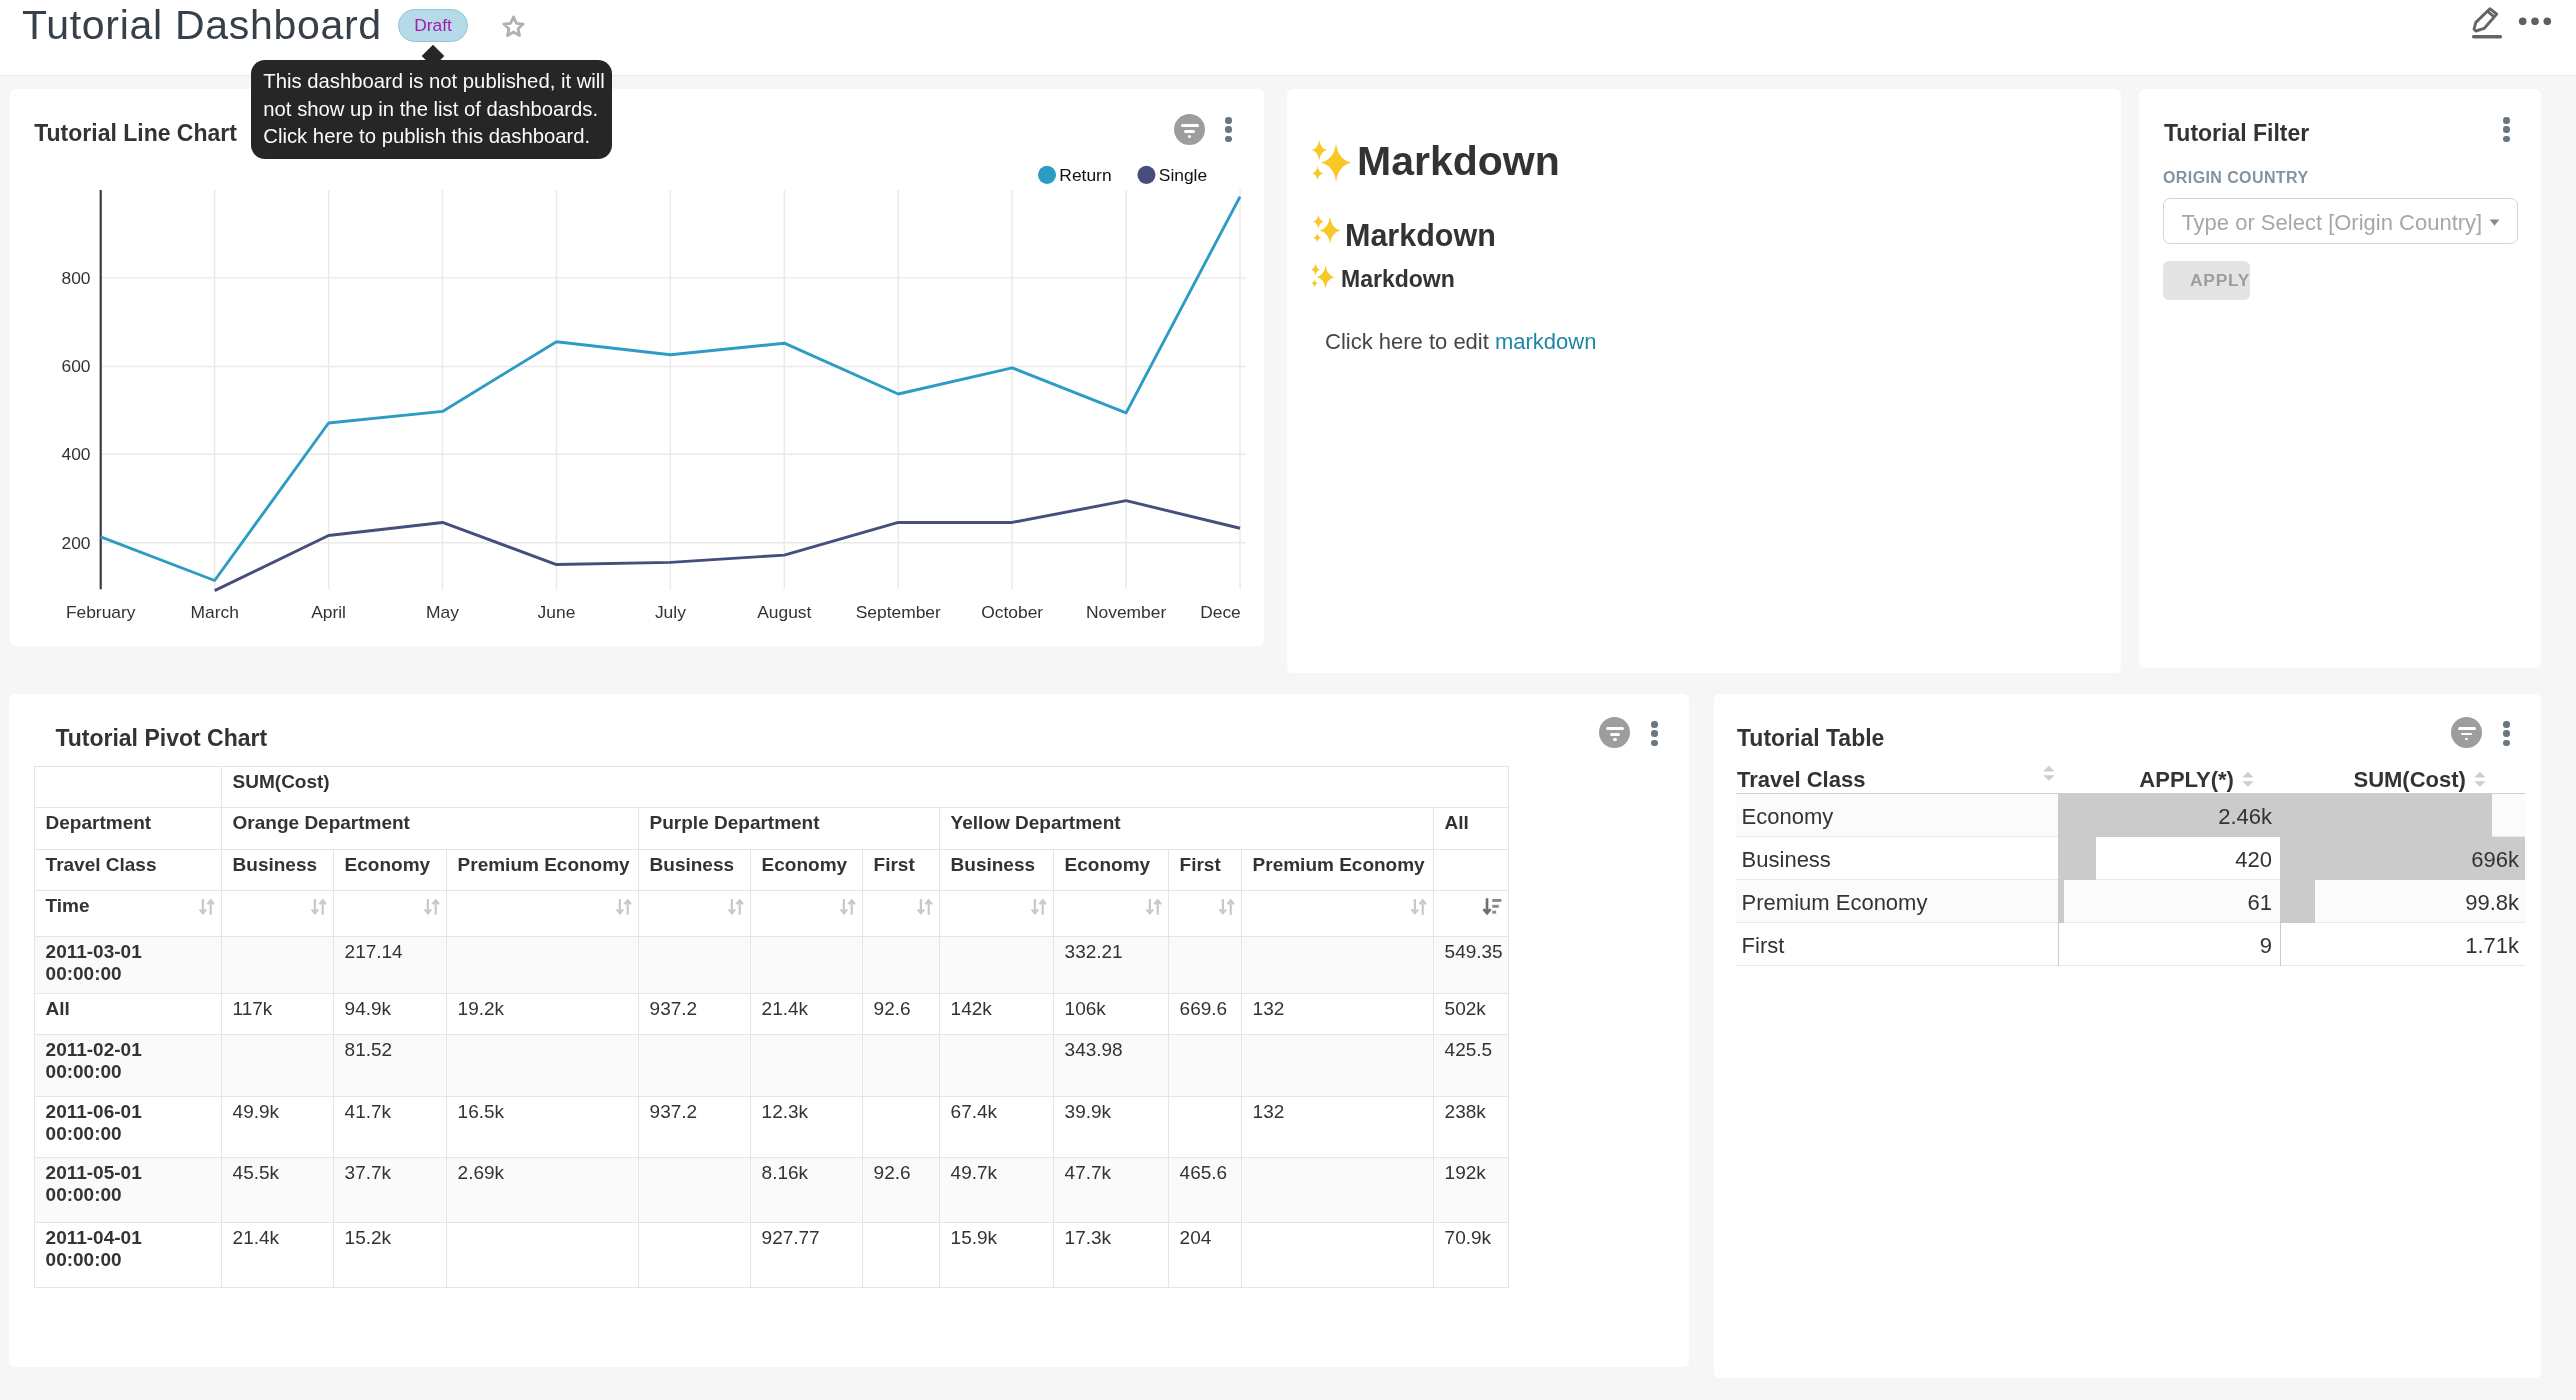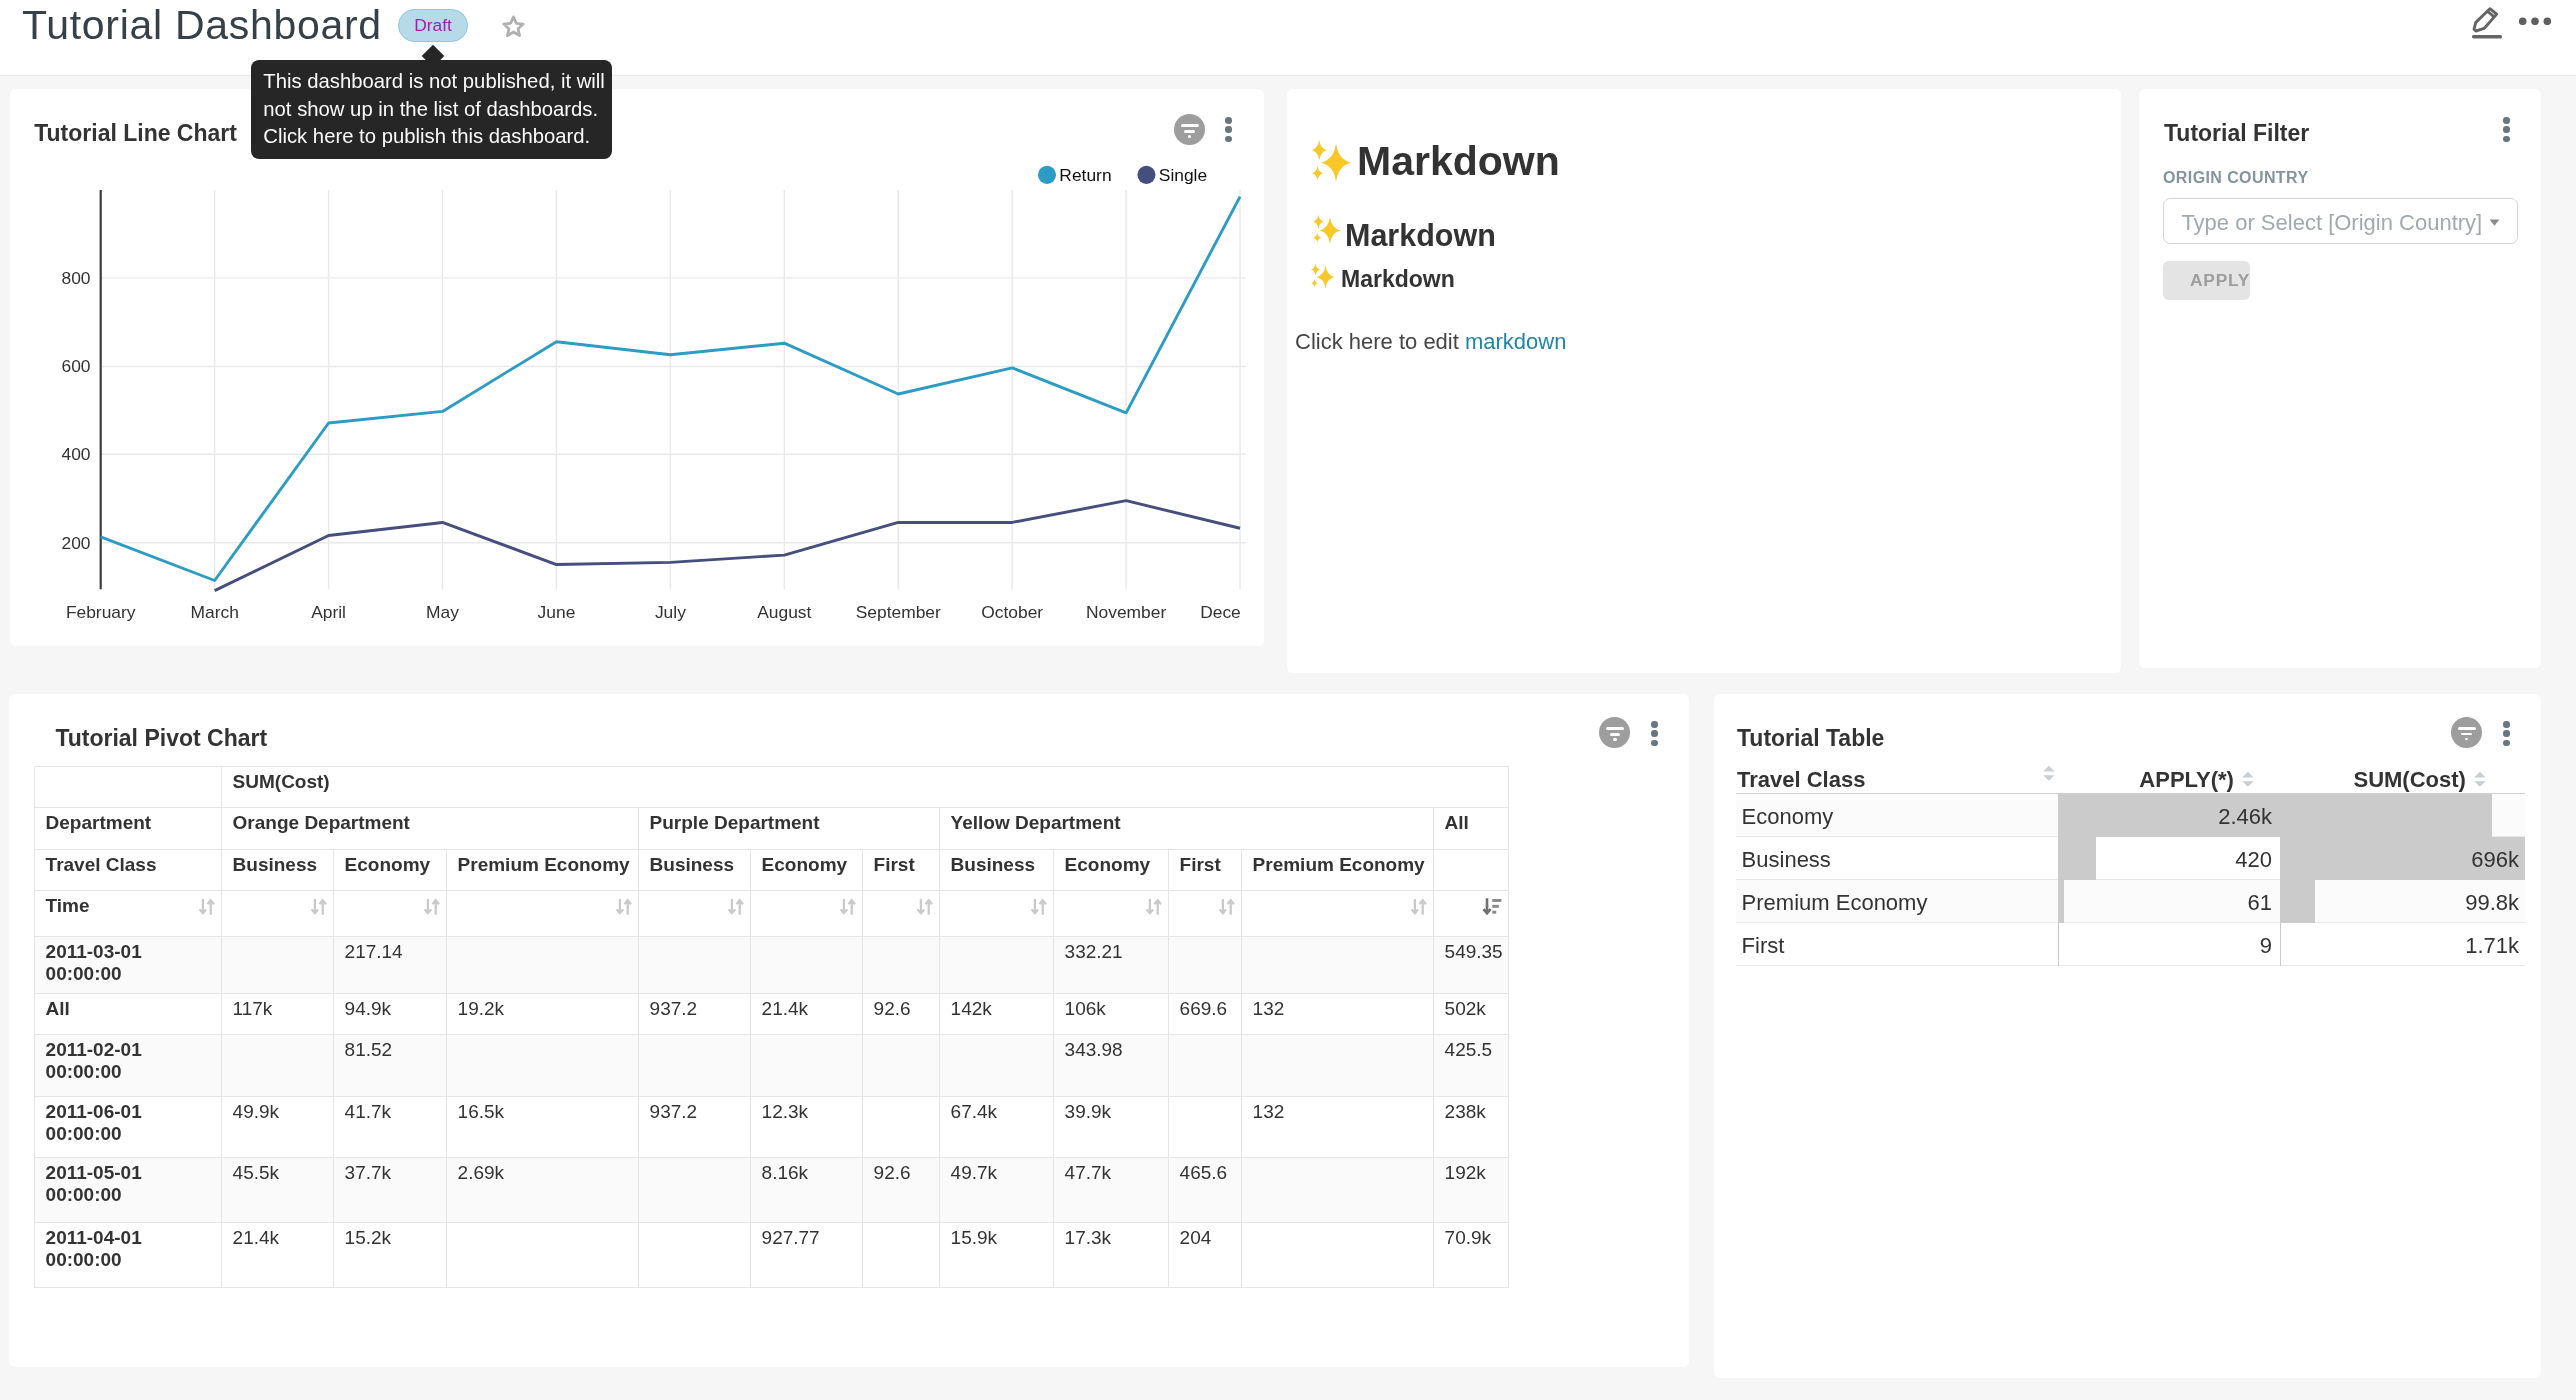--- a/index.html
+++ b/index.html
@@ -38,21 +38,21 @@
   .kebab span { display:block; width:6.5px; height:6.5px; border-radius:50%; background:#68767f; margin:0 0 2.9px 0; }
   .fcircle {
     position:absolute; width:31px; height:31px; border-radius:50%; background:#9d9d9d;
   }
   .fcircle i { position:absolute; background:#fff; border-radius:1.5px; height:2.9px; }
   .fcircle i.l1 { left:6.5px;  right:6.5px;  top:10.2px; }
   .fcircle i.l2 { left:10.2px; right:10.2px; top:16px; }
   .fcircle i.l3 { left:13.8px; right:13.8px; top:21px; }
   .tooltip {
     position:absolute; left:251px; top:60px; width:361px; height:99px;
-    background:#262626; border-radius:8px; z-index:50;
+    background:#262626; border-radius:14px; z-index:50;
     color:#fbfbfb; font-size:20.3px; line-height:27.6px; white-space:nowrap;
     padding:8px 0 0 12.3px;
   }
   .tooltip-arrow {
     position:absolute; left:425px; top:48px; width:16px; height:16px;
     background:#262626; transform:rotate(45deg); z-index:49;
   }
 
   table.pvt { position:absolute; left:25px; top:72px; border-collapse:collapse; table-layout:fixed;
     font-size:19px; color:#333; width:1473px; }
@@ -148,21 +148,21 @@
   <path d="M22 0 Q25 20 40 24 Q25 28 22 48 Q19 28 4 24 Q19 20 22 0 Z" fill="#f8c828"></path>
   <path d="M18 62 Q20 76 31 79 Q20 82 18 96 Q16 82 5 79 Q16 76 18 62 Z" fill="#f8c828"></path>
 </svg>
   <div style="position:absolute;left:58px;top:131px;font-size:30.5px;line-height:30.5px;font-weight:700;color:#333;">Markdown</div>
   <svg style="position:absolute;left:22.5px;top:174px" width="25" height="26" viewBox="0 0 100 100">
   <path d="M62 8 Q67 47 98 54 Q67 61 62 100 Q57 61 26 54 Q57 47 62 8 Z" fill="#f8c828"></path>
   <path d="M22 0 Q25 20 40 24 Q25 28 22 48 Q19 28 4 24 Q19 20 22 0 Z" fill="#f8c828"></path>
   <path d="M18 62 Q20 76 31 79 Q20 82 18 96 Q16 82 5 79 Q16 76 18 62 Z" fill="#f8c828"></path>
 </svg>
   <div style="position:absolute;left:54px;top:179px;font-size:23px;line-height:23px;font-weight:700;color:#333;">Markdown</div>
-  <div style="position:absolute;left:8px;top:242px;font-size:22px;line-height:22px;color:#454545;text-align:center;">Click here to edit <span style="color:#1f85a7;">markdown</span></div>
+  <div style="position:absolute;left:38px;top:242px;font-size:22px;line-height:22px;color:#454545;text-align:center;">Click here to edit <span style="color:#1f85a7;">markdown</span></div>
 </div>
 
 <div class="card" id="card-filter">
   <div class="card-title" style="font-size:23px; line-height:23px; top:33px; left:25px; font-weight:700;">Tutorial Filter</div>
   <div class="kebab" style="left:364px; top:28px;">
       <span></span>
       <span></span>
       <span></span>
     </div>
   <div style="position:absolute;left:24px;top:80px;font-size:16px;font-weight:700;letter-spacing:0.4px;color:#8493a0;">ORIGIN COUNTRY</div>

